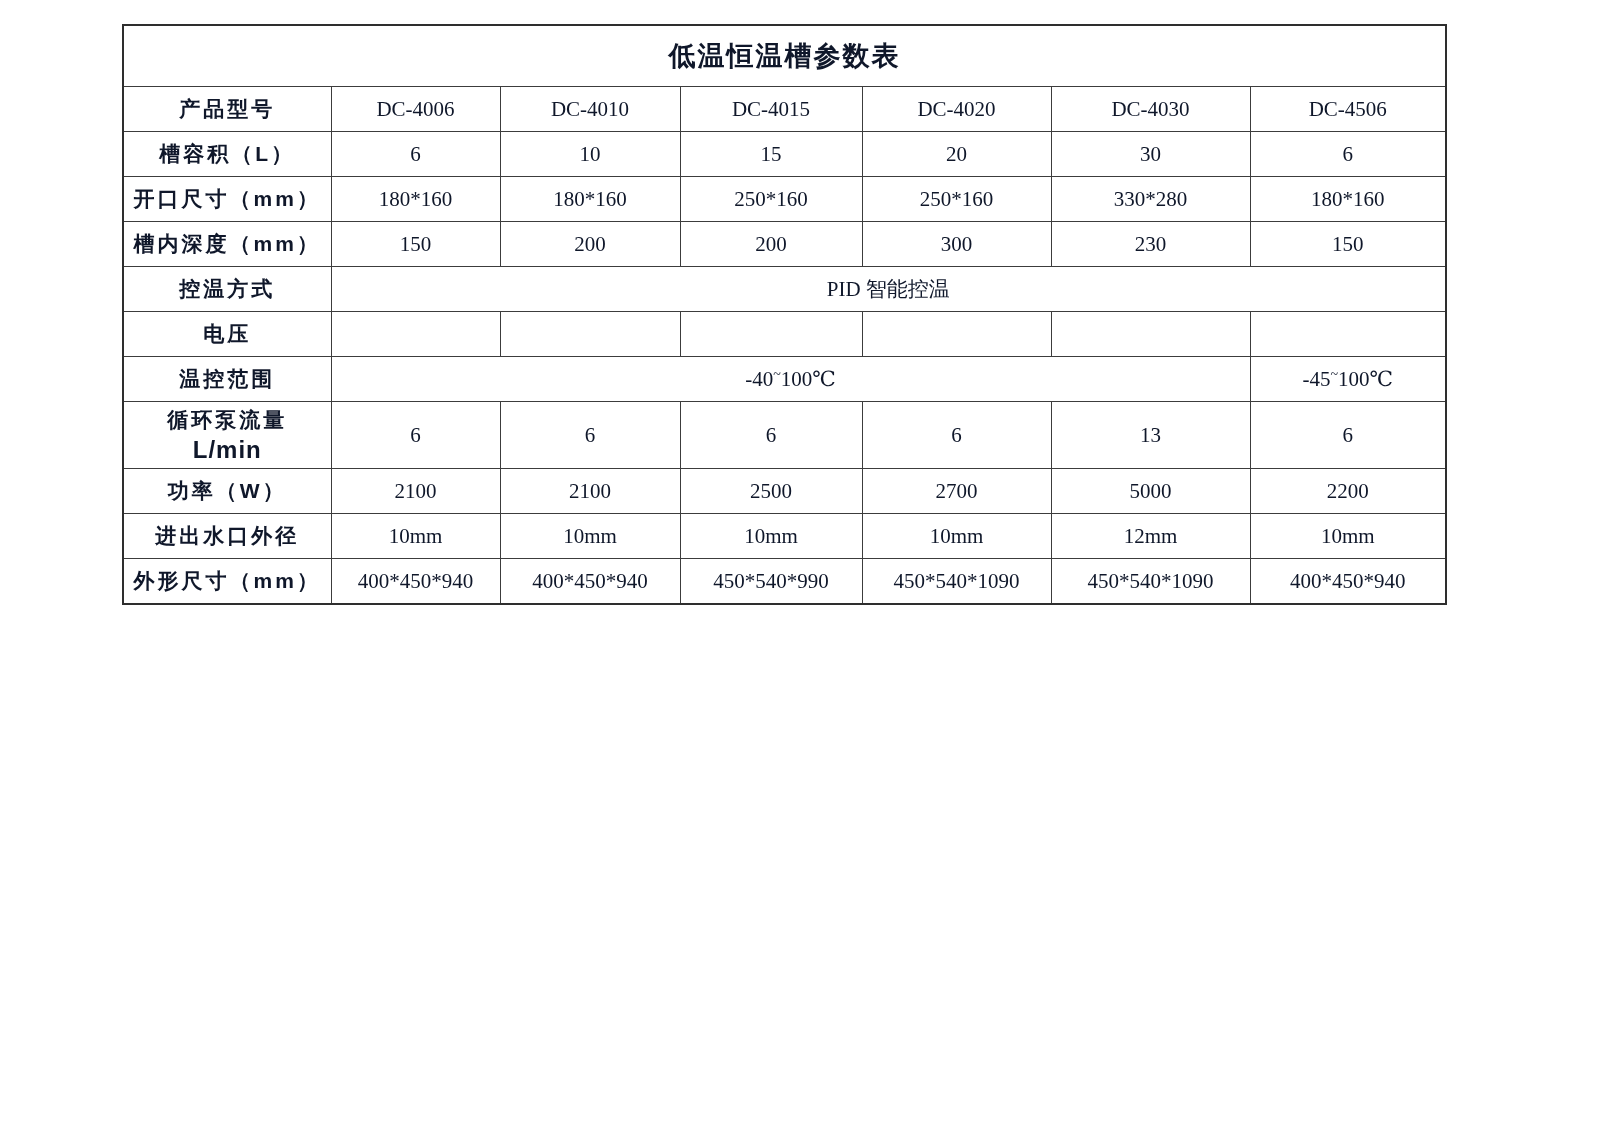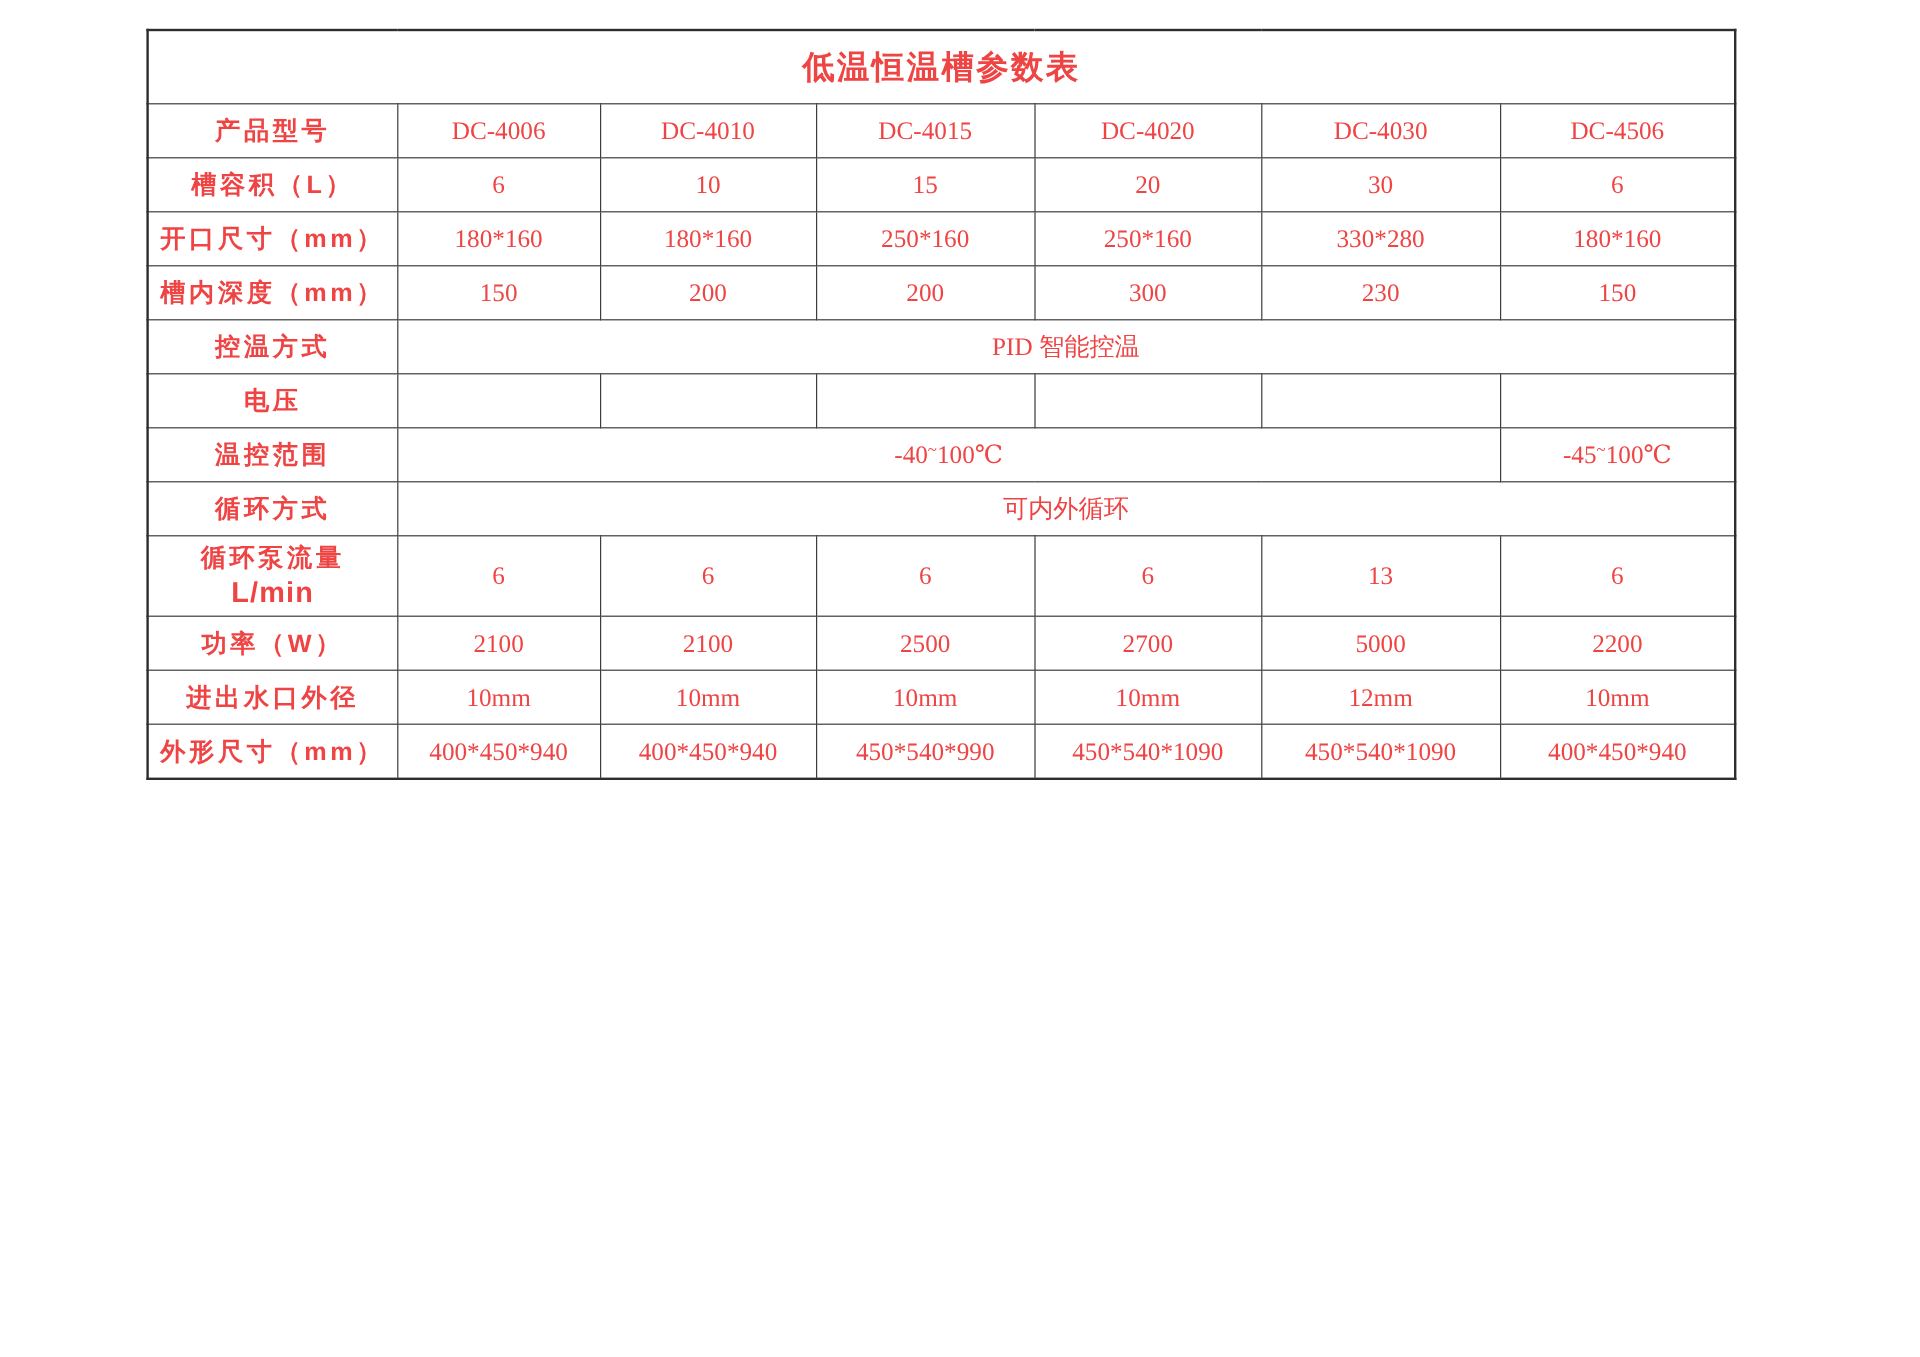--- a/index.html
+++ b/index.html
@@ -17,21 +17,21 @@
     background: #ffffff;
   }
   table.spec {
     position: absolute;
     left: 122px;
     top: 24px;
     width: 1323px;
     border-collapse: collapse;
     table-layout: fixed;
     border: 2px solid #2e2e2e;
-    color: #ef4444;
+    color: #0f172a;
   }
   table.spec td {
     border: 1.5px solid #3c3c3c;
     text-align: center;
     vertical-align: middle;
     padding: 0 4px;
     overflow: hidden;
     white-space: nowrap;
   }
   td.title-cell {
@@ -145,24 +145,20 @@
         <td class="val" colspan="5">
           <span>-40</span><sup class="tilde">~</sup><span>100℃</span>
         </td>
         <td class="val">
           <span>-45</span><sup class="tilde">~</sup><span>100℃</span>
         </td>
       </tr>
 
 
 
-      <tr class="std">
-        <td class="rlabel">循环方式</td>
-        <td class="val" colspan="6">可内外循环</td>
-      </tr>
 
       <tr class="tall">
         <td class="rlabel">
           <div>循环泵流量</div>
           <div class="lbl-line2">L/min</div>
         </td>
         <td class="val">6</td>
         <td class="val">6</td>
         <td class="val">6</td>
         <td class="val">6</td>

